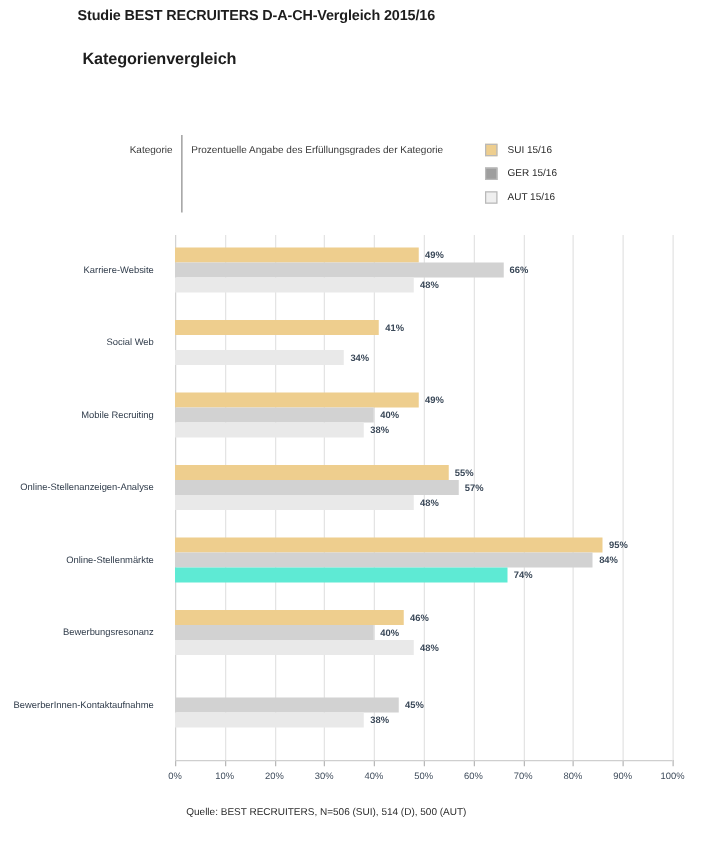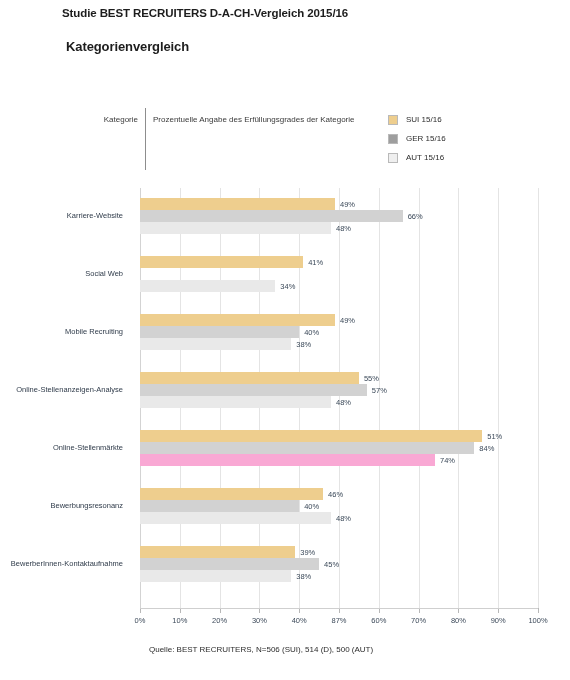--- a/index.html
+++ b/index.html
@@ -148,21 +148,21 @@
   .bar.ger { background: #d2d2d2; }
   .bar.aut { background: #e9e9e9; }
 
   .bar-value {
     position: absolute;
     left: 100%;
     top: 50%;
     transform: translateY(-50%);
     margin-left: 5px;
     font-size: 7.5px;
-    font-weight: normal;
+    font-weight: bold;
     color: #3a4858;
     white-space: nowrap;
   }
 
   
   .source {
     position: absolute;
     left: 149px; top: 645px;
     font-size: 8px;
     color: #2b2b2b;
@@ -210,21 +210,21 @@
         <div class="tick" style="left: 79.6px;"></div>
         <div class="tick-label" style="left: 79.6px;">20%</div>
         <div class="gridline" style="left: 119.4px;"></div>
         <div class="tick" style="left: 119.4px;"></div>
         <div class="tick-label" style="left: 119.4px;">30%</div>
         <div class="gridline" style="left: 159.2px;"></div>
         <div class="tick" style="left: 159.2px;"></div>
         <div class="tick-label" style="left: 159.2px;">40%</div>
         <div class="gridline" style="left: 199px;"></div>
         <div class="tick" style="left: 199px;"></div>
-        <div class="tick-label" style="left: 199px;">87%</div>
+        <div class="tick-label" style="left: 199px;">50%</div>
         <div class="gridline" style="left: 238.8px;"></div>
         <div class="tick" style="left: 238.8px;"></div>
         <div class="tick-label" style="left: 238.8px;">60%</div>
         <div class="gridline" style="left: 278.6px;"></div>
         <div class="tick" style="left: 278.6px;"></div>
         <div class="tick-label" style="left: 278.6px;">70%</div>
         <div class="gridline" style="left: 318.4px;"></div>
         <div class="tick" style="left: 318.4px;"></div>
         <div class="tick-label" style="left: 318.4px;">80%</div>
         <div class="gridline" style="left: 358.2px;"></div>
@@ -274,46 +274,43 @@
           <div class="bar ger" style="left: 0px; top: 12px; width: 226.86px; background: rgb(210, 210, 210);">
             <span class="bar-value">57%</span>
           </div>
           <div class="bar aut" style="left: 0px; top: 24px; width: 191.04px; background: rgb(233, 233, 233);">
             <span class="bar-value">48%</span>
           </div>
         </div>
         <div style="position: absolute; left: 0px; top: 242px; width: 398px; height: 36px;">
           <div class="cat-label" style="top: 14px;">Online-Stellenmärkte</div>
           <div class="bar sui" style="left: 0px; top: 0px; width: 342.28px; background: rgb(238, 206, 142);">
-            <span class="bar-value">51%</span>
+            <span class="bar-value">95%</span>
           </div>
           <div class="bar ger" style="left: 0px; top: 12px; width: 334.32px; background: rgb(210, 210, 210);">
             <span class="bar-value">84%</span>
           </div>
-          <div class="bar aut" style="left: 0px; top: 24px; width: 295px; background: #f9a8d4;">
+          <div class="bar aut" style="left: 0px; top: 24px; width: 266px; background: #5eead4;">
             <span class="bar-value">74%</span>
           </div>
         </div>
         <div style="position: absolute; left: 0px; top: 300px; width: 398px; height: 36px;">
           <div class="cat-label" style="top: 14px;">Bewerbungsresonanz</div>
           <div class="bar sui" style="left: 0px; top: 0px; width: 183.08px; background: rgb(238, 206, 142);">
             <span class="bar-value">46%</span>
           </div>
           <div class="bar ger" style="left: 0px; top: 12px; width: 159.2px; background: rgb(210, 210, 210);">
             <span class="bar-value">40%</span>
           </div>
           <div class="bar aut" style="left: 0px; top: 24px; width: 191.04px; background: rgb(233, 233, 233);">
             <span class="bar-value">48%</span>
           </div>
         </div>
         <div style="position: absolute; left: 0px; top: 358px; width: 398px; height: 36px;">
           <div class="cat-label" style="top: 14px;">BewerberInnen-Kontaktaufnahme</div>
-          <div class="bar sui" style="left: 0px; top: 0px; width: 155.22px; background: rgb(238, 206, 142);">
-            <span class="bar-value">39%</span>
-          </div>
           <div class="bar ger" style="left: 0px; top: 12px; width: 179.1px; background: rgb(210, 210, 210);">
             <span class="bar-value">45%</span>
           </div>
           <div class="bar aut" style="left: 0px; top: 24px; width: 151.24px; background: rgb(233, 233, 233);">
             <span class="bar-value">38%</span>
           </div>
         </div>
       </div>
   </div>
   <div class="axis-base"></div>

